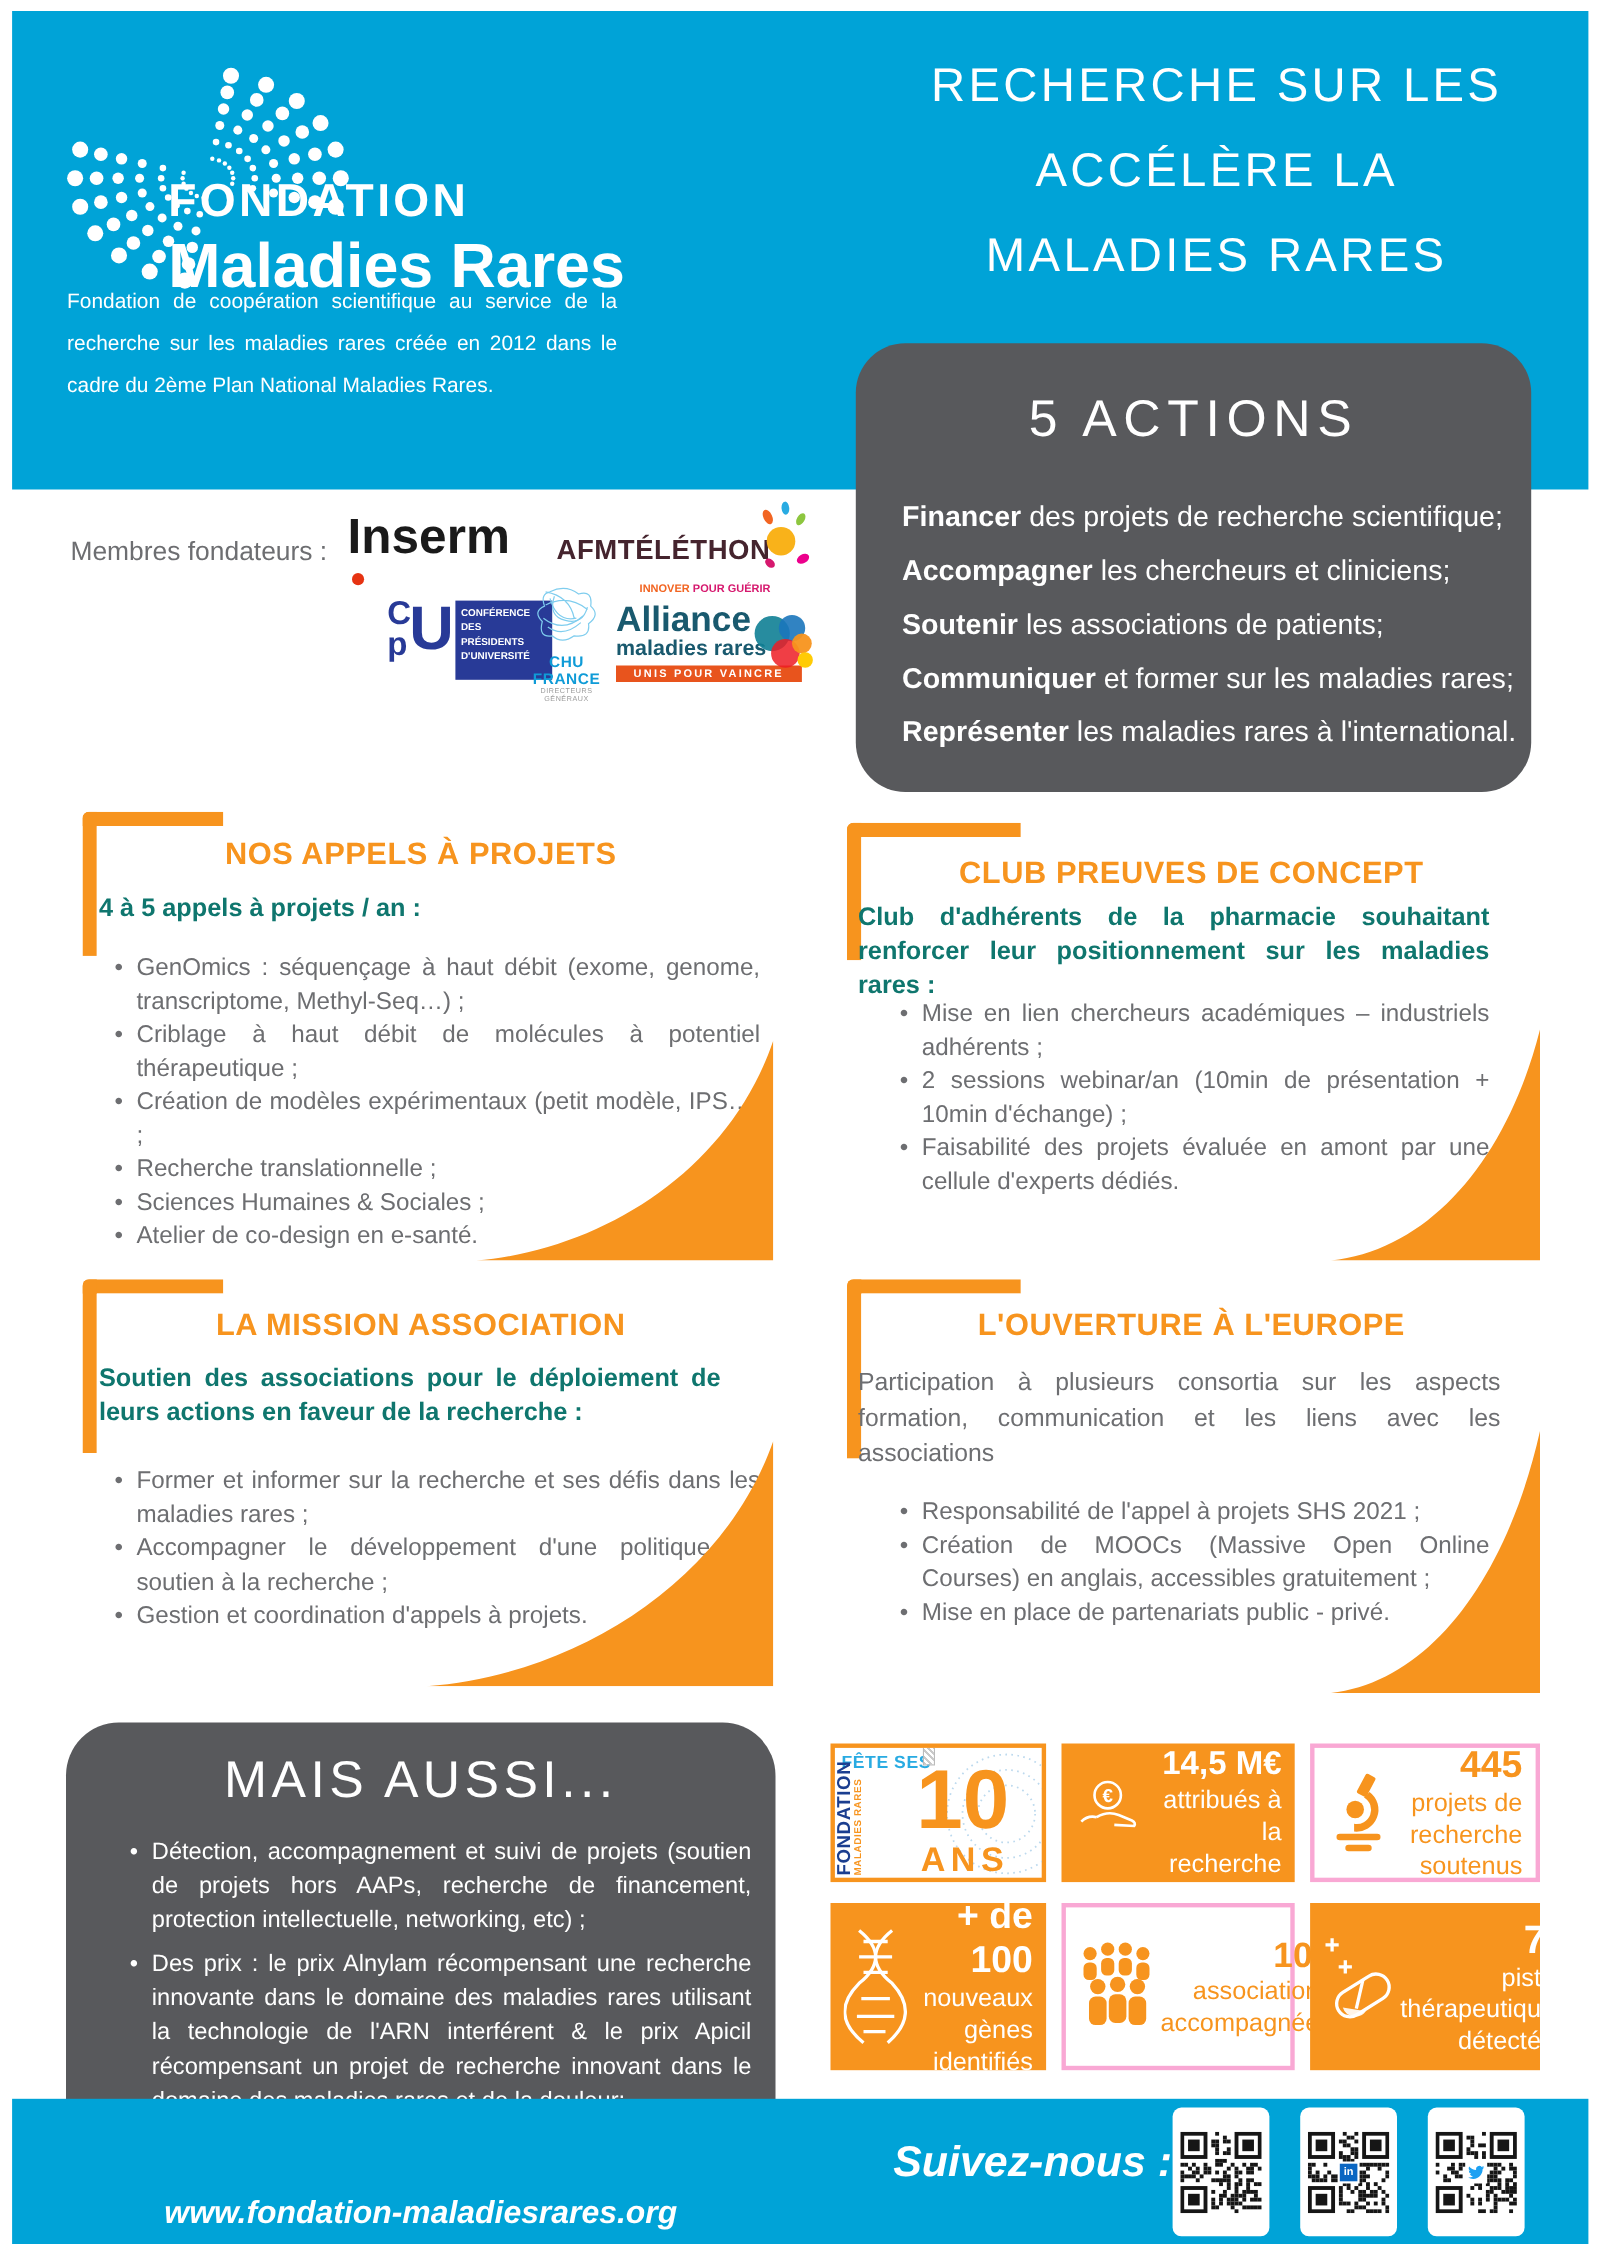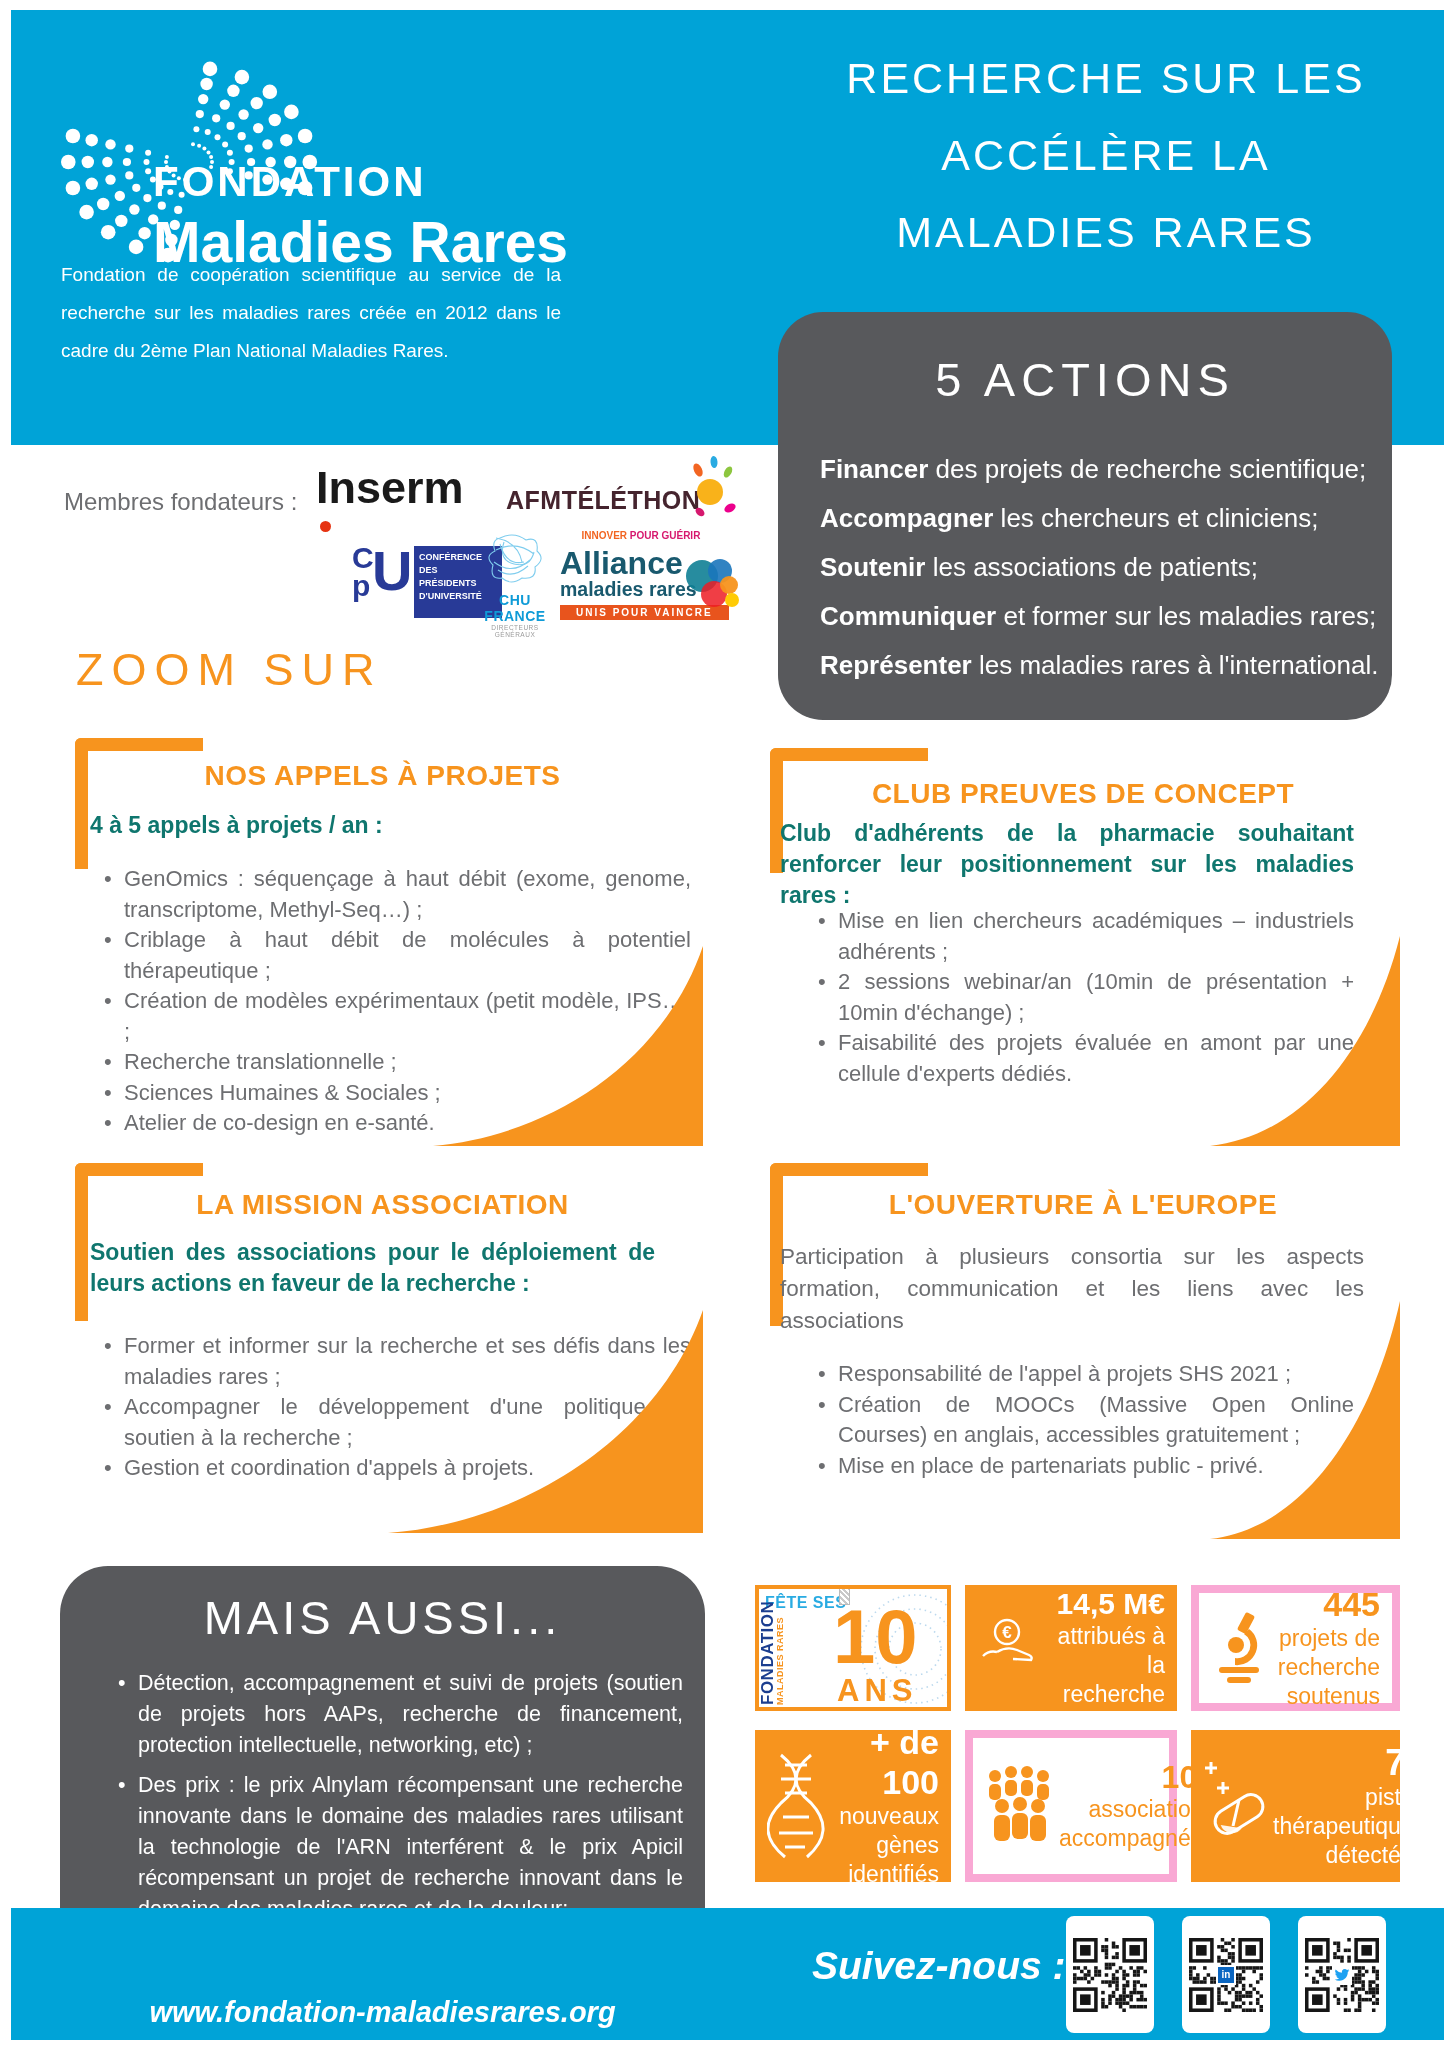--- a/index.html
+++ b/index.html
@@ -71,21 +71,21 @@
   .ma-list{position:absolute;top:102px;left:56px;right:22px;list-style:none;margin:0;padding:0;}
   .ma-list li{position:relative;padding-left:22px;font-size:21.5px;line-height:31px;color:#fff;
               text-align:justify;}
   .ma-list li::before{content:"\2022";position:absolute;left:2px;top:0;color:#fff;}
   .ma-list li + li{margin-top:9px;}
   
   .stats{position:absolute;left:755px;top:1585px;display:grid;
          grid-template-columns:196px 212px 209px;grid-template-rows:126px 152px;gap:19px 14px;}
   .tile{display:flex;align-items:center;padding:6px 12px;box-sizing:border-box;}
   .tile.orange{background:#f7941e;color:#fff;}
-  .tile.white{background:#fff;border:8px solid #f9a8d4;color:#f7941e;}
+  .tile.white{background:#fff;border:4px solid #f9a8d4;color:#f7941e;}
   .ticon{flex:0 0 auto;margin-right:4px;}
   .ttext{flex:1;text-align:right;}
   .tvalue{font-weight:800;font-size:32px;line-height:1.15;}
   .tcap{font-size:23px;line-height:1.26;}
   
   .tile-anniv{position:relative;background:#fff;border:4px solid #f7941e;overflow:hidden;}
   .fete{position:absolute;left:6px;top:5px;font-size:16px;font-weight:800;color:#29abe2;letter-spacing:0.5px;}
   .vrot{position:absolute;left:26px;bottom:2px;transform:rotate(-90deg);transform-origin:0 100%;
         width:112px;line-height:1.0;}
   .vl1{font-size:17px;font-weight:800;color:#1b3e8f;letter-spacing:0.5px;}
@@ -273,21 +273,20 @@
     <div class="all-band">UNIS POUR VAINCRE</div>
     <svg class="all-circles" width="62" height="62" viewBox="0 0 62 62">
       <circle cx="24" cy="22" r="16" fill="#0f7f95" opacity="0.9"></circle>
       <circle cx="42" cy="17" r="12" fill="#1b75bb" opacity="0.9"></circle>
       <circle cx="36" cy="40" r="13" fill="#ed1c24" opacity="0.85"></circle>
       <circle cx="51" cy="31" r="9" fill="#f7941e" opacity="0.95"></circle>
       <circle cx="54" cy="46" r="7" fill="#ffcb05"></circle>
     </svg>
   </div>
 
-  <div class="zoom-sur">ZOOM SUR</div>
 
   <div class="section" style="left:60px;top:736px;width:645px;height:412px;">
     <div class="bracket" style="left:15px;top:2px;width:115px;height:118px;"></div>
     <div class="sec-title" style="margin-top:24px;">NOS APPELS À PROJETS</div>
     <p class="sec-intro" style="top:74px;left:30px;right:120px;">4 à 5 appels à projets / an :</p>
     <ul class="bullets" style="top:128px;left:40px;right:14px;">
       <li>GenOmics : séquençage à haut débit (exome, genome, transcriptome, Methyl-Seq…) ;</li>
       <li>Criblage à haut débit de molécules à potentiel thérapeutique ;</li>
       <li>Création de modèles expérimentaux (petit modèle, IPS…) ;</li>
       <li>Recherche translationnelle ;</li>

